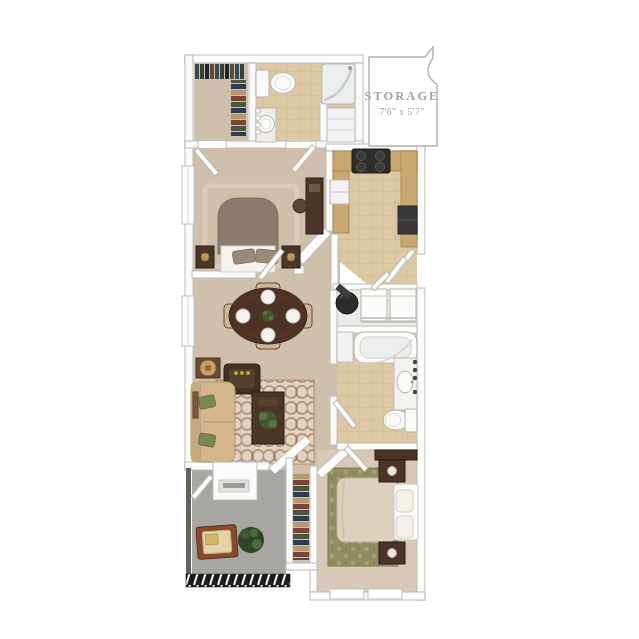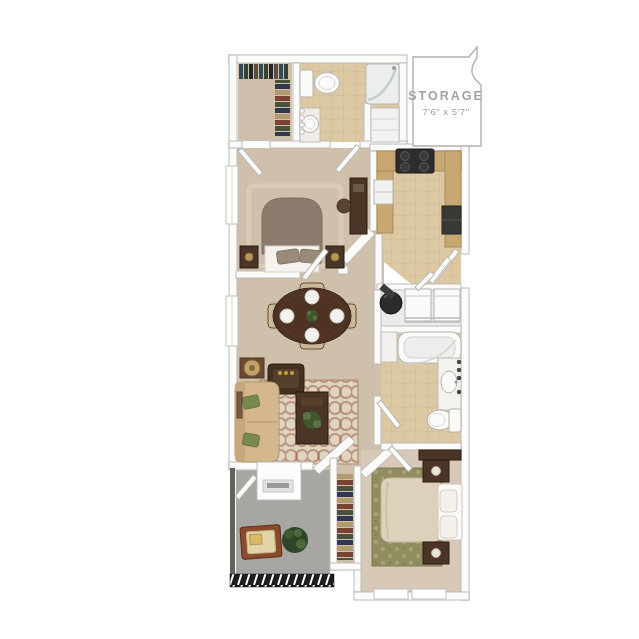--- a/index.html
+++ b/index.html
@@ -1,17 +1,17 @@
 <!DOCTYPE html>
 <html style="--wall_fill: #fbfbf9; --wall_line: #bdbcba; --carpet: #cfc0ac; --carpet_bedroom2: #d8c8b7; --tile: #dcc8a2; --tile_line: #cdb68c; --patio_floor: #a7a6a3; --storage_text: #a2a2a2; --wood_dark: #4b3526; --wood_mid: #6b4a33; --sofa_tan: #d4b78c; --rug_cream: #ded4c0; --rug_accent: #9c5c48; --rug_olive: #908d60; --bedding_cream: #ddd1bc; --headboard_taupe: #8b7b6c; --appliance_black: #2e2d2b; --counter_tan: #c8a771; --cabinet_gray: #9b9a97; --plant_green: #41582f; --pillow_green: #78894f; --fixture_white: #fafaf8; --railing_dark: #1c1c1c;"><head>
 <meta charset="utf-8">
 <style>
   html,body{margin:0;padding:0;background:#fff;}
   #canvas{position:relative;width:582px;height:639px;background:#fff;overflow:hidden;
-          font-family:Liberation Sans, sans-serif;margin-left:44px;}
+          font-family:Liberation Serif, serif;}
   svg{position:absolute;left:0;top:0;}
   .wall{fill:var(--wall_fill);stroke:var(--wall_line);stroke-width:1;}
   .floor-carpet{fill:var(--carpet);}
   .floor-carpet2{fill:var(--carpet_bedroom2);}
   .floor-tile{fill:url(#tiles);}
   .floor-patio{fill:var(--patio_floor);}
   .floor-laundry{fill:#ebebe9;}
   .fixture{fill:var(--fixture_white);stroke:#b5b2ae;stroke-width:1;}
   .wood{fill:var(--wood_dark);stroke:#2c1d12;stroke-width:1;}
   .wood-mid{fill:var(--wood_mid);stroke:#4a3322;stroke-width:1;}

